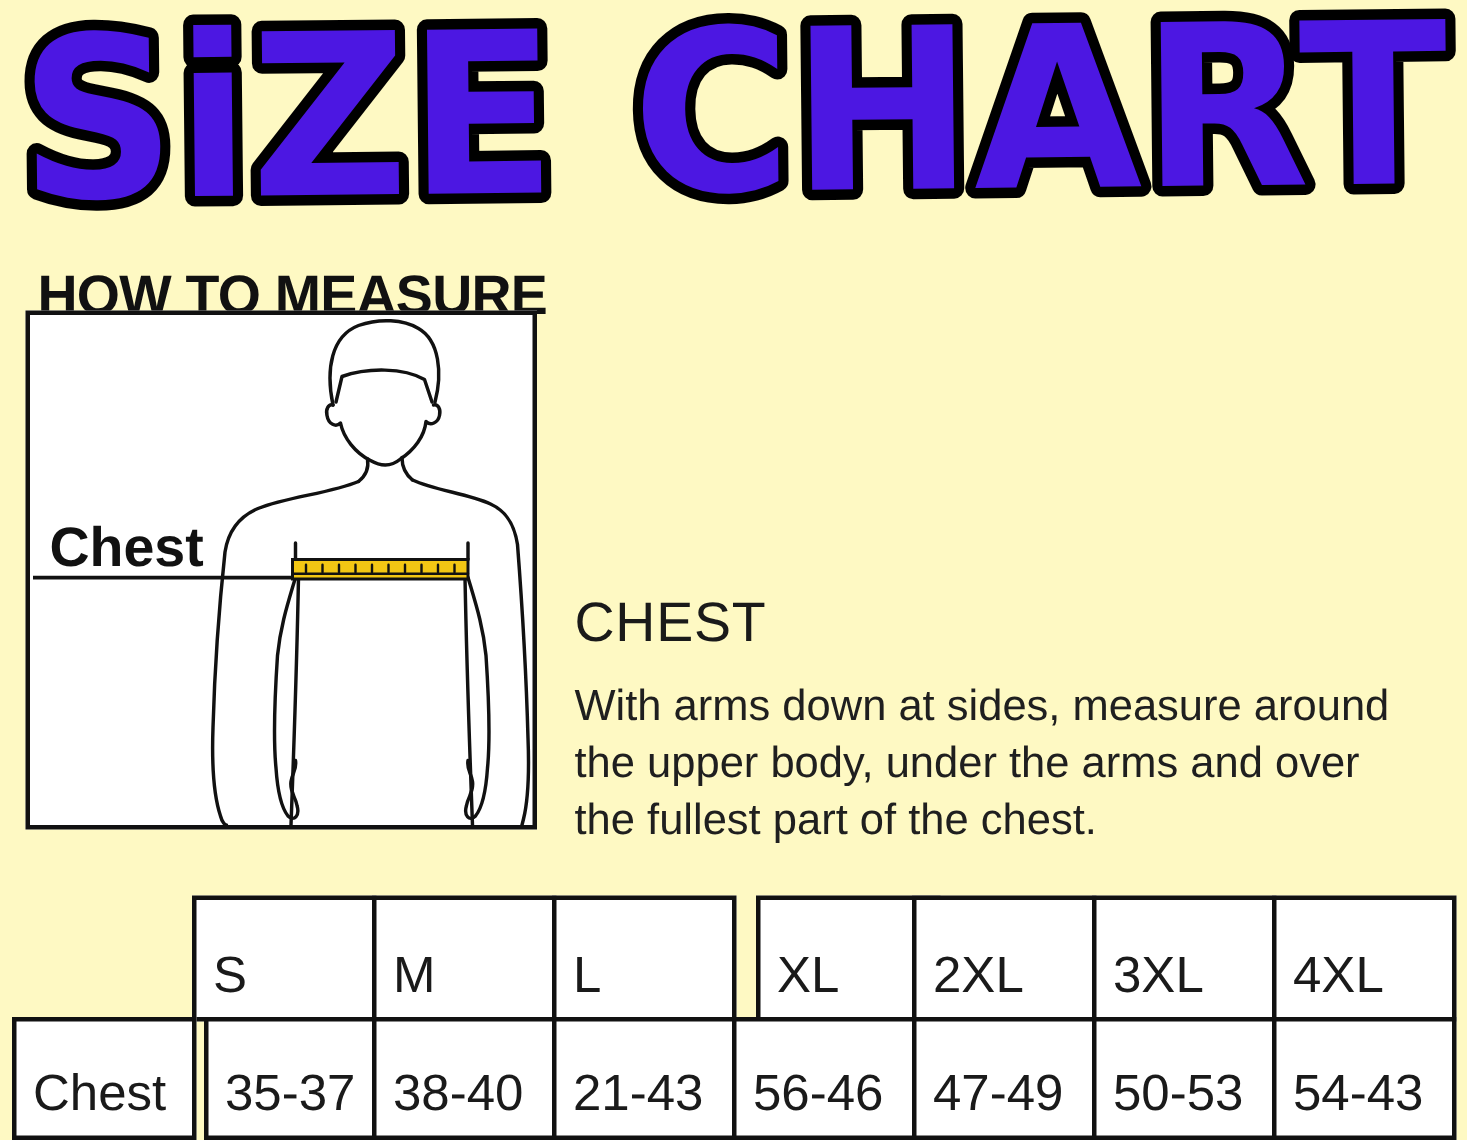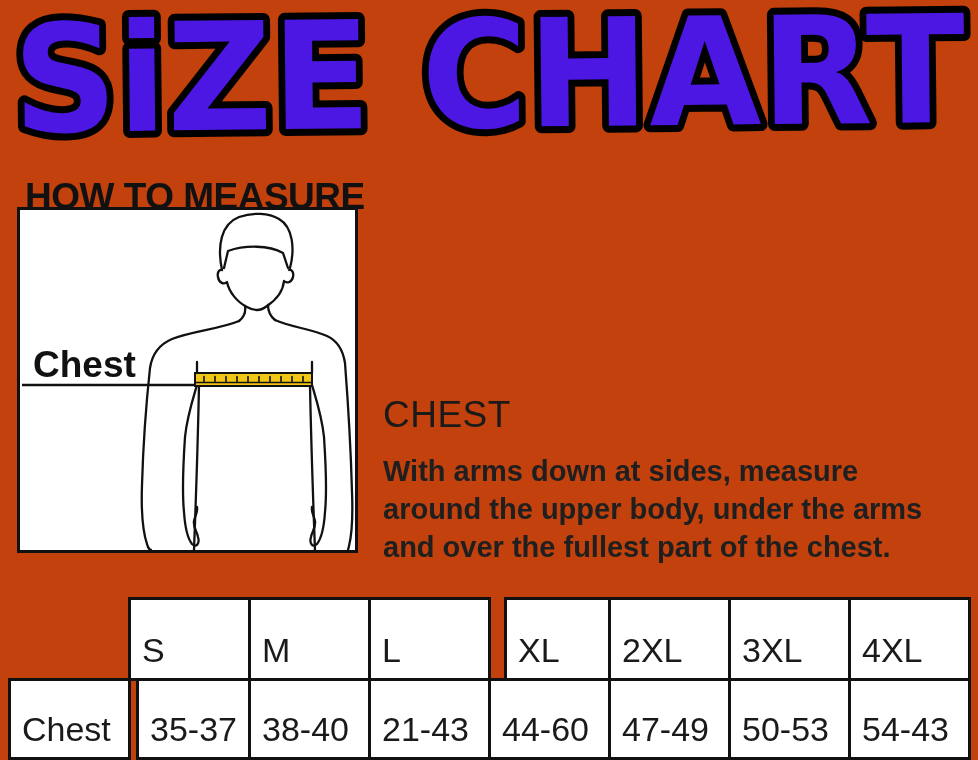--- a/index.html
+++ b/index.html
@@ -1,17 +1,17 @@
 <!DOCTYPE html>
 <html><head>
 <meta charset="utf-8">
 <style>
   html,body{margin:0;padding:0;background:#ffffff;}
   .page{
-    position:relative;width:978px;height:760px;background:#c2410c;
+    position:relative;width:978px;height:760px;background:#fef9c3;
     font-family:"Liberation Sans",sans-serif;color:#111;overflow:hidden;
   }
   
   .title-svg{position:absolute;left:0;top:0;width:978px;height:152px;display:block;}
   .title-text{
     font-family:"DejaVu Sans",sans-serif;font-weight:bold;font-size:150px;
     paint-order:stroke;stroke-linejoin:round;
   }
   
   .howto-heading{
@@ -24,21 +24,21 @@
     border:3px solid #111;background:#fff;
   }
   .figure-box svg{display:block;width:100%;height:100%;}
   .outline{fill:none;stroke:#111;stroke-width:2.3;stroke-linecap:round;stroke-linejoin:round;}
   .thin{fill:none;stroke:#111;stroke-width:1.6;stroke-linecap:round;}
   .figure-chest-label{font-family:"Liberation Sans",sans-serif;font-weight:bold;font-size:37px;fill:#111;}
   
   .chest-info{position:absolute;left:383px;top:394px;width:575px;}
   .chest-info-heading{font-size:37px;font-weight:400;letter-spacing:0.5px;color:#1a1a1a;}
   .chest-info-text{
-    margin:16px 0 0 0;font-size:29px;font-weight:700;line-height:38px;
+    margin:16px 0 0 0;font-size:29px;font-weight:400;line-height:38px;
     color:#1f1f1f;width:565px;
   }
   
   .cell{
     position:absolute;box-sizing:border-box;border:3px solid #111;background:#fff;
     display:flex;align-items:flex-end;padding:0 4px 8px 11px;
     font-size:34px;color:#1a1a1a;
   }
   .cell.head{top:597px;width:123px;height:84px;}
   .cell.data{top:678px;width:123px;height:82px;}
@@ -95,19 +95,19 @@
     <div class="cell head" style="left:368px">L</div>
     <div class="cell head" style="left:504px">XL</div>
     <div class="cell head" style="left:608px">2XL</div>
     <div class="cell head" style="left:728px">3XL</div>
     <div class="cell head" style="left:848px">4XL</div>
 
     <div class="cell data" style="left:8px">Chest</div>
     <div class="cell data" style="left:136px">35-37</div>
     <div class="cell data" style="left:248px">38-40</div>
     <div class="cell data" style="left:368px">21-43</div>
-    <div class="cell data" style="left:488px">44-60</div>
+    <div class="cell data" style="left:488px">56-46</div>
     <div class="cell data" style="left:608px">47-49</div>
     <div class="cell data" style="left:728px">50-53</div>
     <div class="cell data" style="left:848px">54-43</div>
   </div>
 
 </div>
 
 </body></html>

